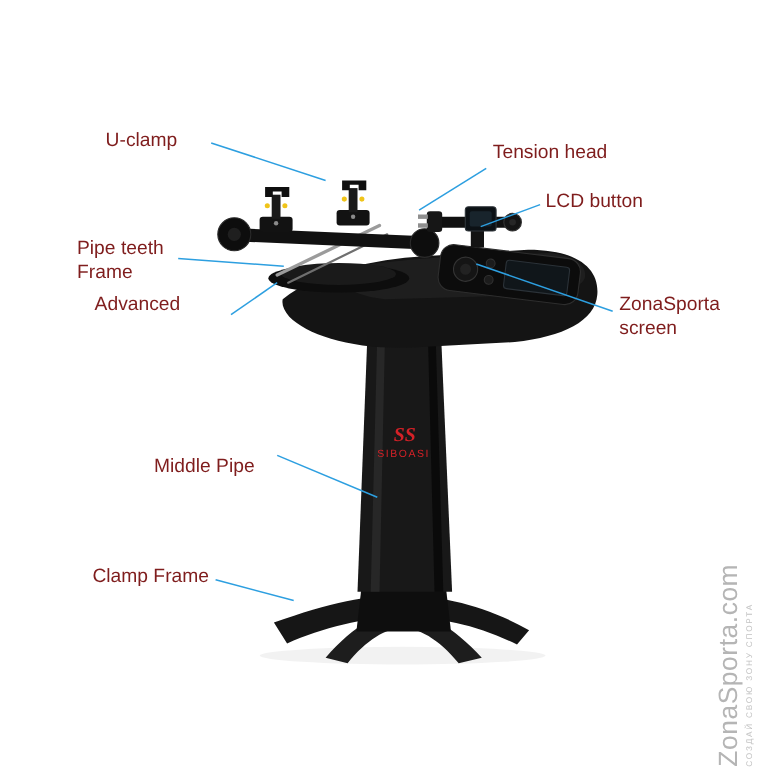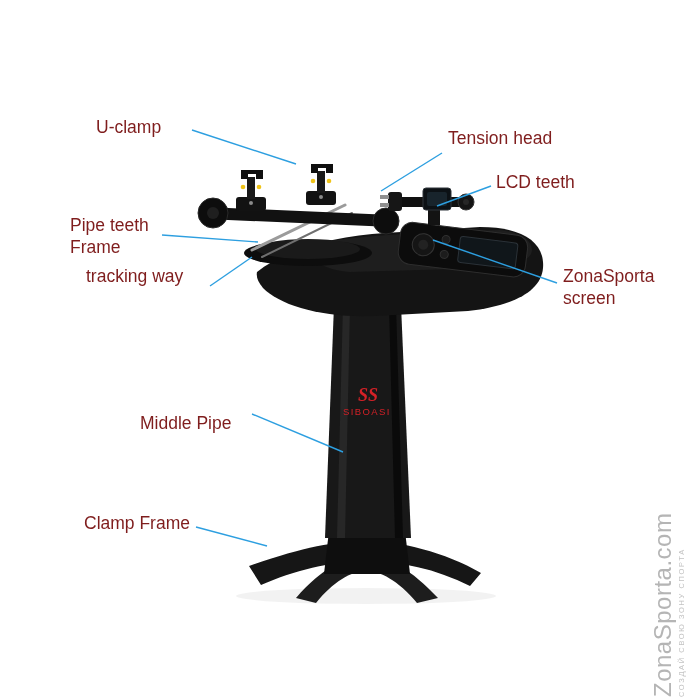--- a/index.html
+++ b/index.html
@@ -118,29 +118,29 @@
     <path d="M557,283 L433,240"></path>
     <path d="M252,414 L343,452"></path>
     <path d="M196,527 L267,546"></path>
   </g>
 </svg>
 
 <div class="label" style="left:96px;top:116px">U-clamp</div>
 
 <div class="label" style="left:448px;top:127px">Tension head</div>
 
-<div class="label" style="left:496px;top:171px">LCD teeth</div>
+<div class="label" style="left:496px;top:171px">LCD button</div>
 
 <div class="label" style="left:70px;top:214px">
   <div>Pipe teeth</div>
   <div>Frame</div>
 </div>
 
 <div class="label" style="left:86px;top:265px">
-  <div>tracking way</div>
+  <div>Advanced</div>
 </div>
 
 <div class="label" style="left:563px;top:265px">
   <div>ZonaSporta</div>
   <div>screen</div>
 </div>
 
 <div class="label" style="left:140px;top:412px">Middle Pipe</div>
 
 <div class="label" style="left:84px;top:512px">Clamp Frame</div>

